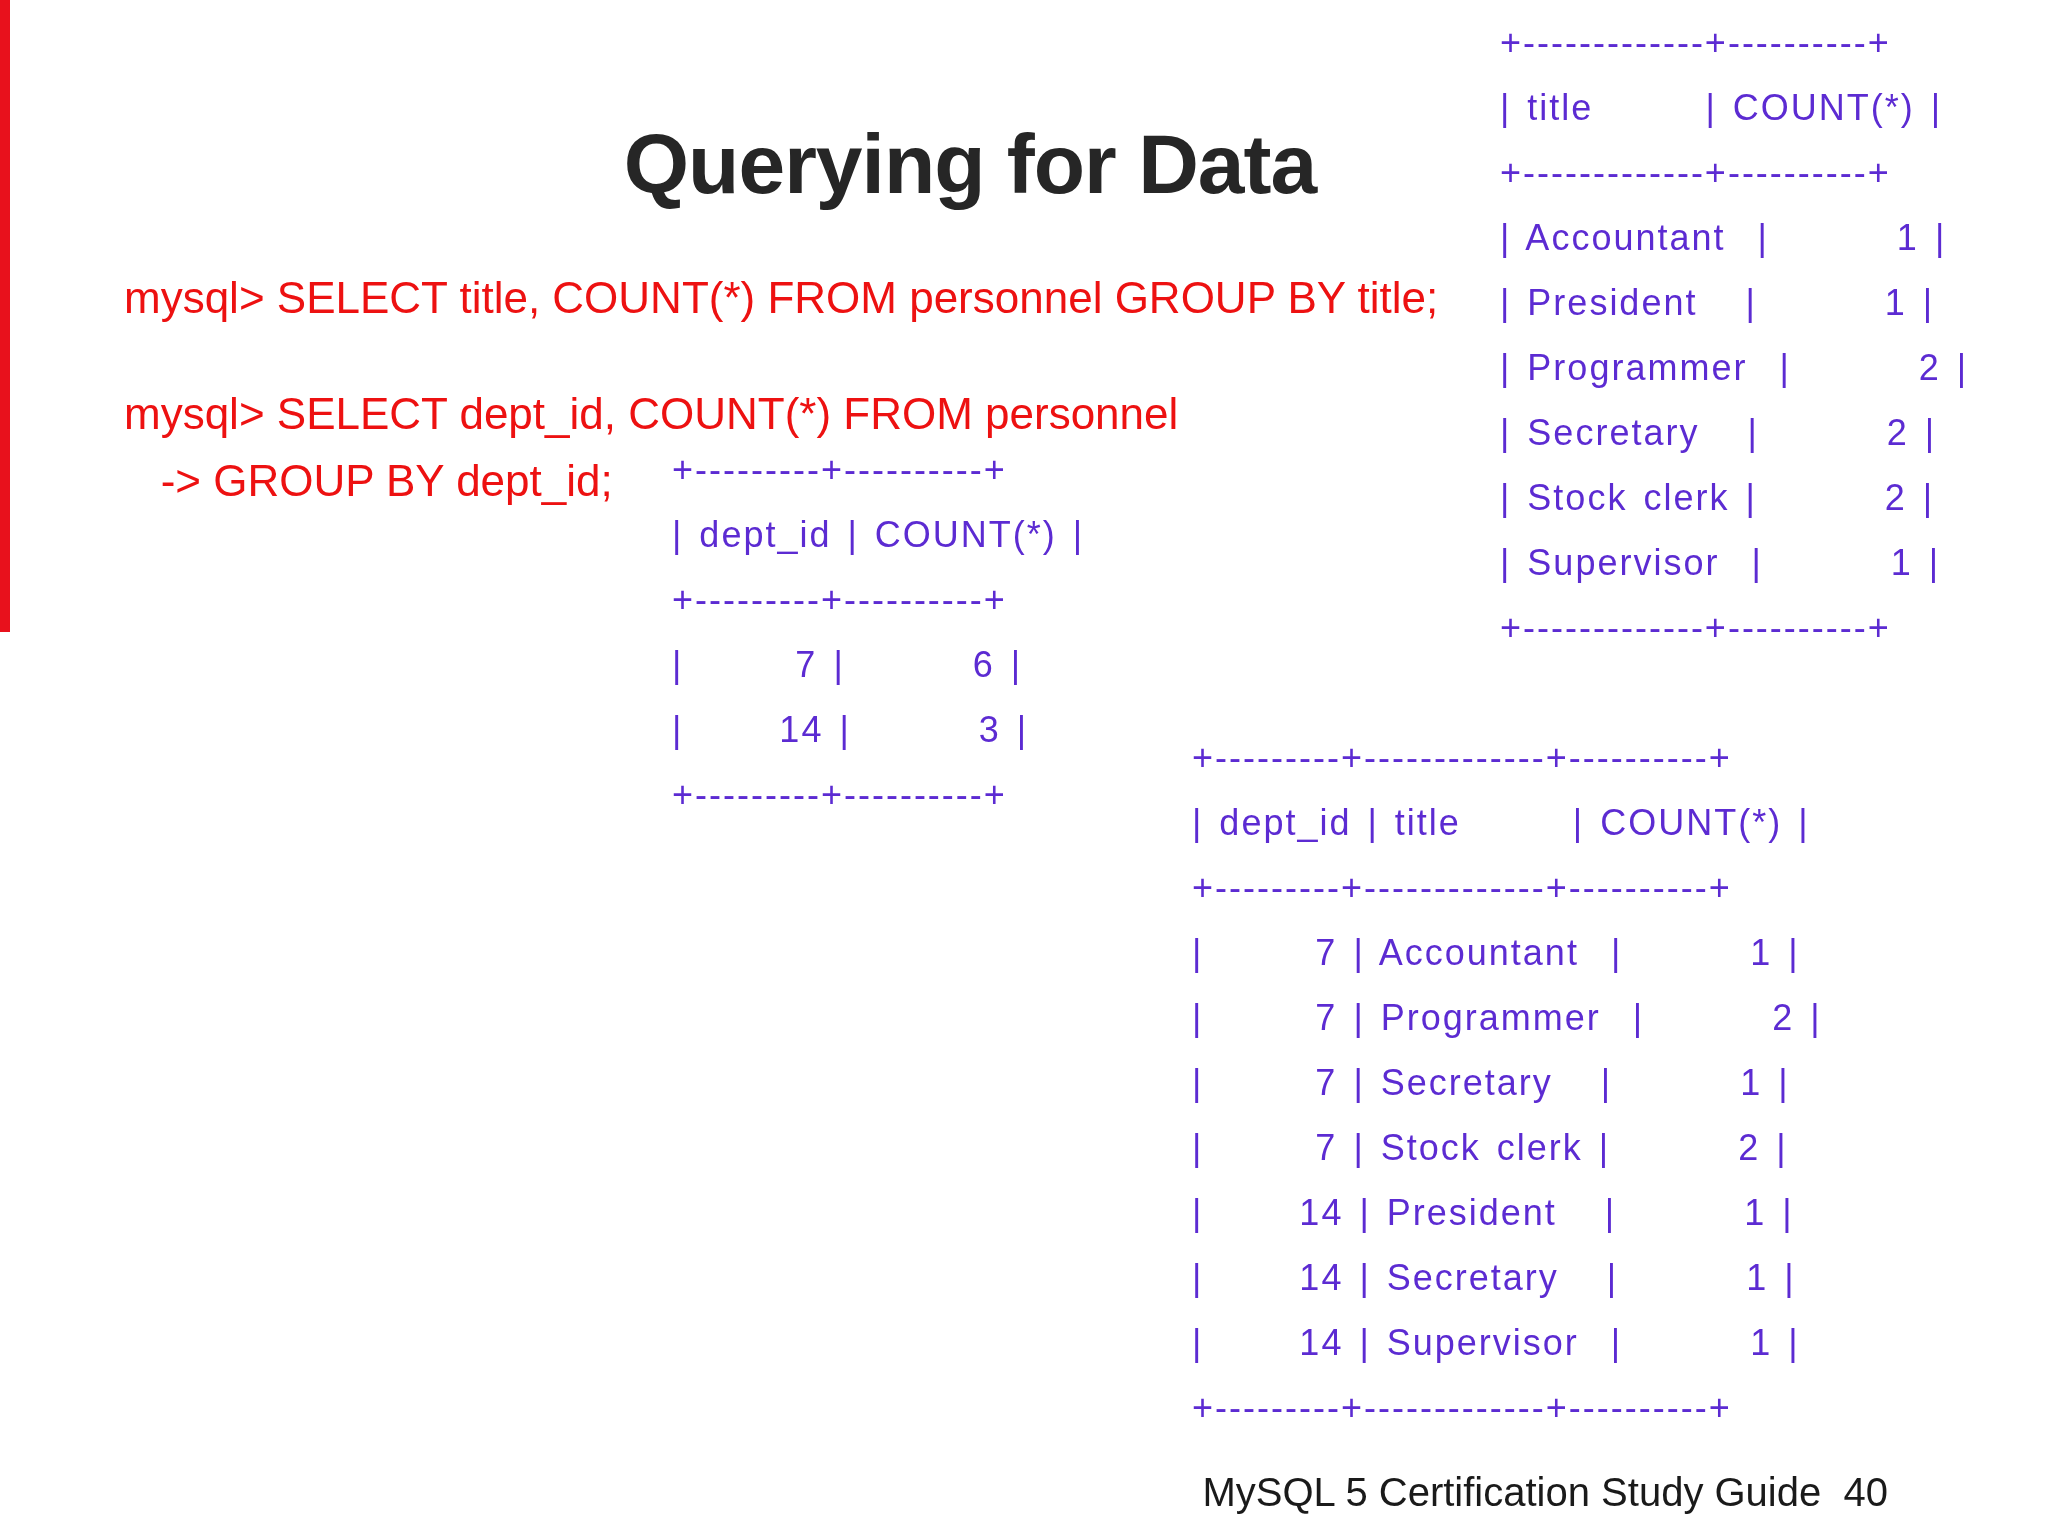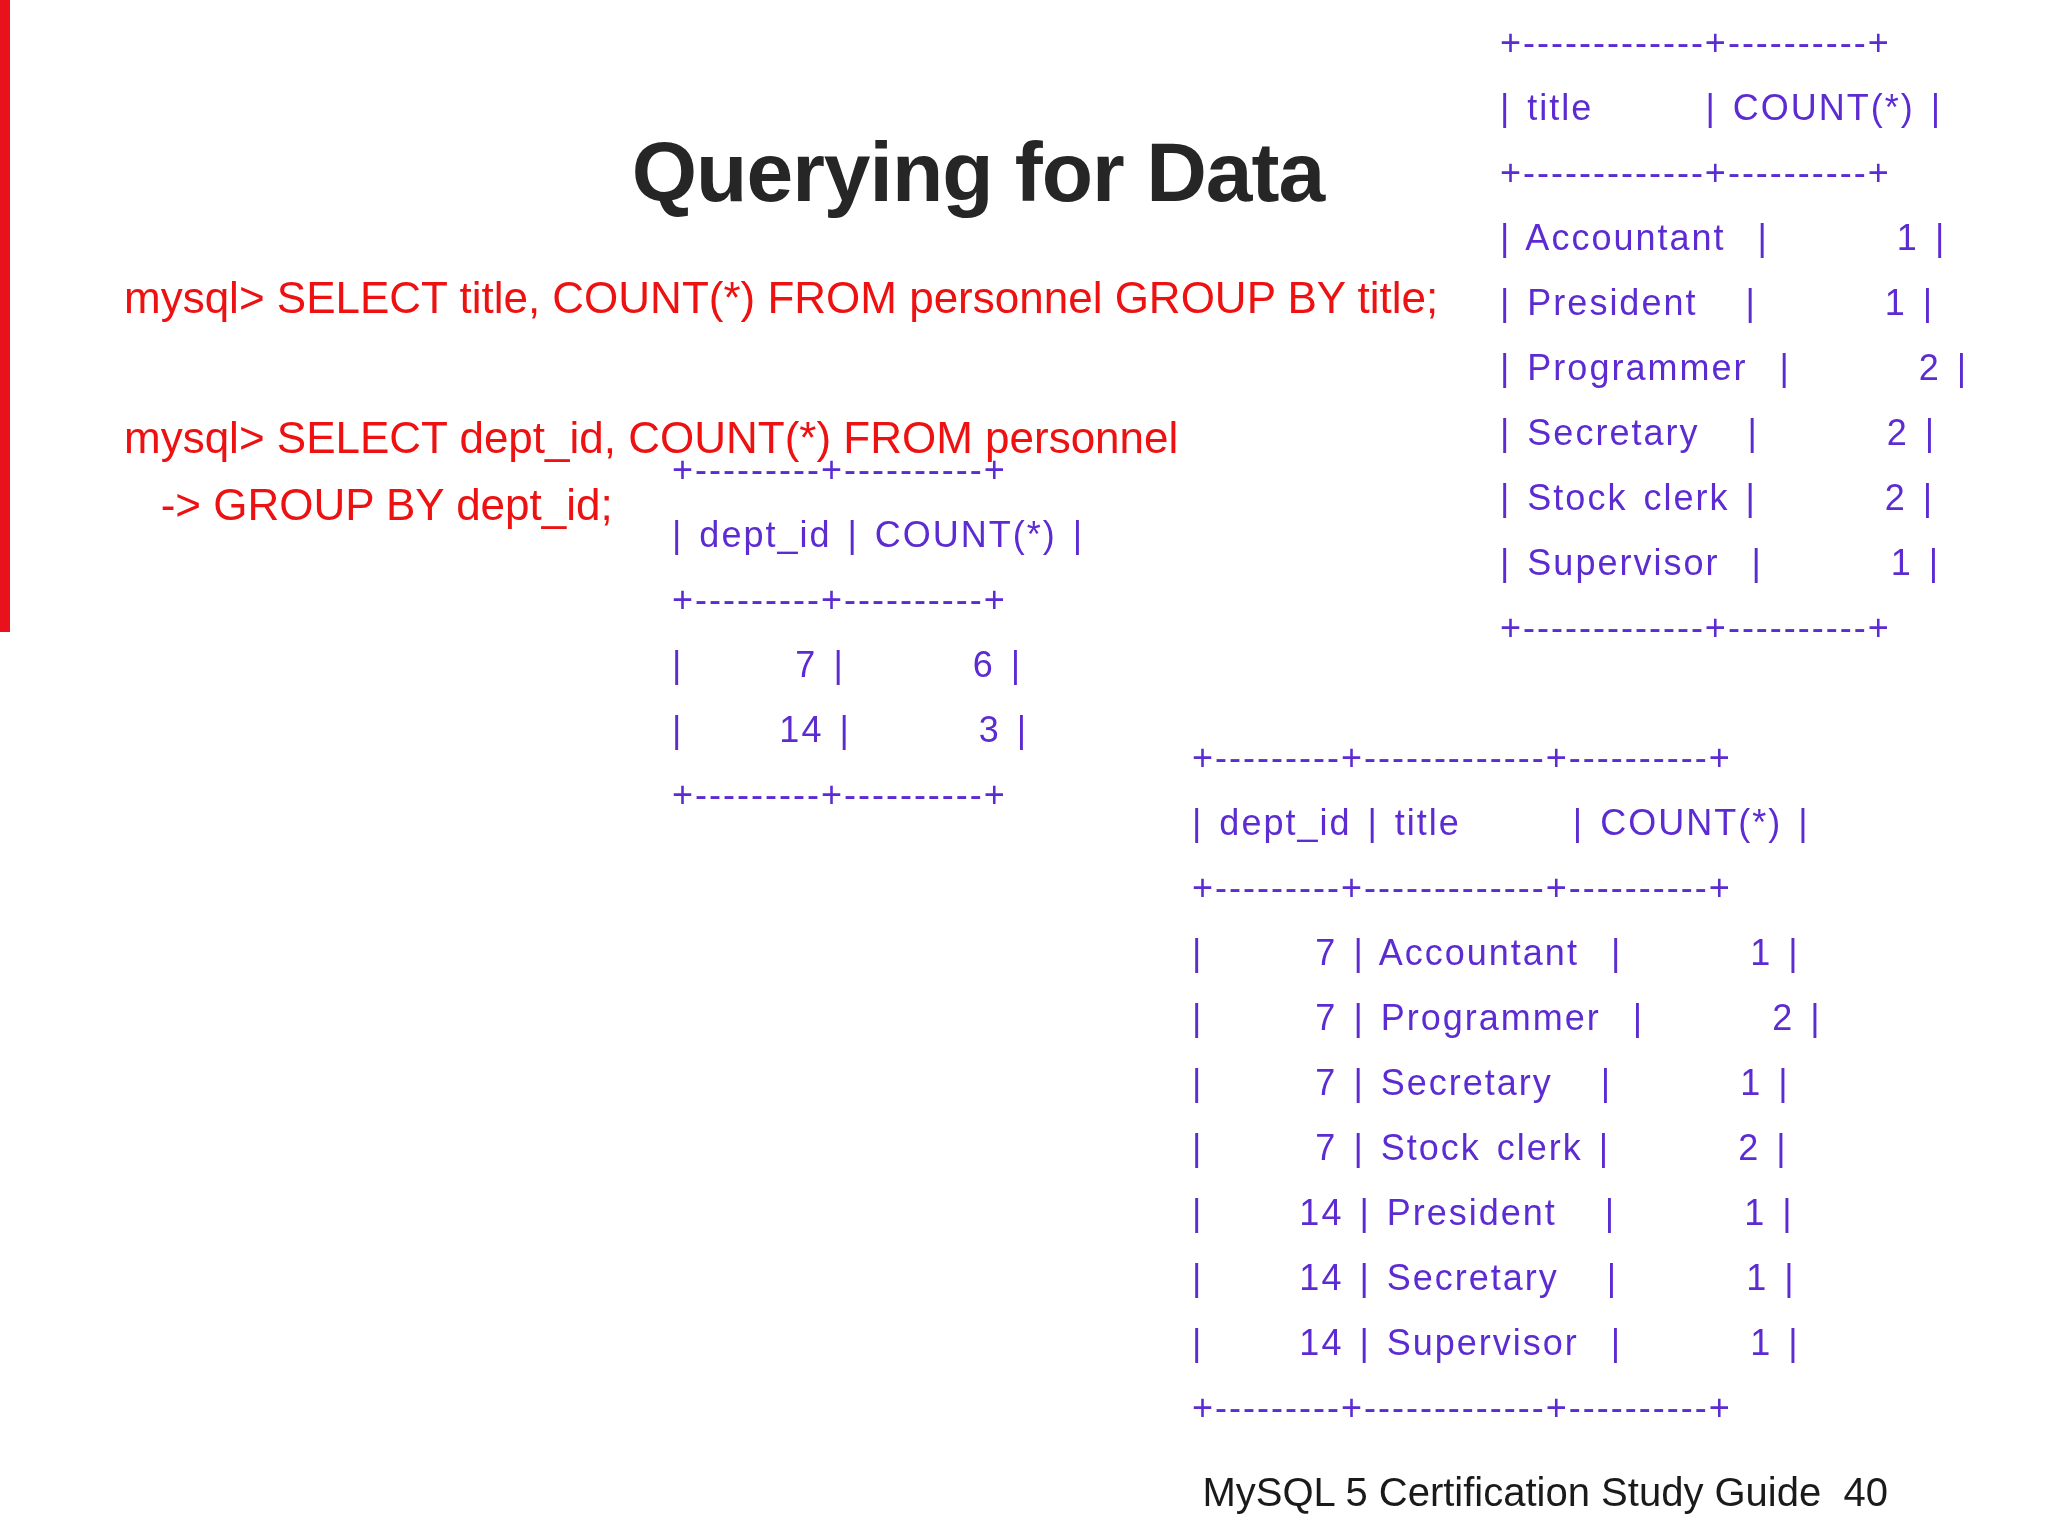--- a/index.html
+++ b/index.html
@@ -9,36 +9,36 @@
     background:#ffffff;
     overflow:hidden;
     font-family:"Liberation Sans","DejaVu Sans",sans-serif;
   }
   .accent-bar{
     position:absolute;left:0;top:0;
     width:10px;height:632px;
     background:var(--accent,#e8111c);
   }
   .title{
-    position:absolute;left:566px;top:118px;width:800px;margin:12px;
+    position:absolute;left:566px;top:118px;width:800px;margin:4px;
     font-size:84px;font-weight:bold;letter-spacing:-1px;
     color:var(--title-color,#262626);
     text-align:center;line-height:1;
     white-space:pre;
   }
   pre{margin:0;}
   .query{
     position:absolute;left:124px;
     font-family:"Liberation Sans","DejaVu Sans",sans-serif;
     font-size:44px;line-height:67px;
     color:var(--query-color,#ed1111);
     white-space:pre;
   }
   .q1{top:264px;}
-  .q2{top:404px;}
+  .q2{top:380px;}
   .q3{top:852px;}
   .result{
     position:absolute;
     font-family:"Liberation Sans","DejaVu Sans",sans-serif;
     font-size:36px;line-height:65px;
     letter-spacing:2px;word-spacing:4px;
     color:var(--table-color,#5c2bd2);
     white-space:pre;
   }
   .t1{left:1500px;top:10px;}

